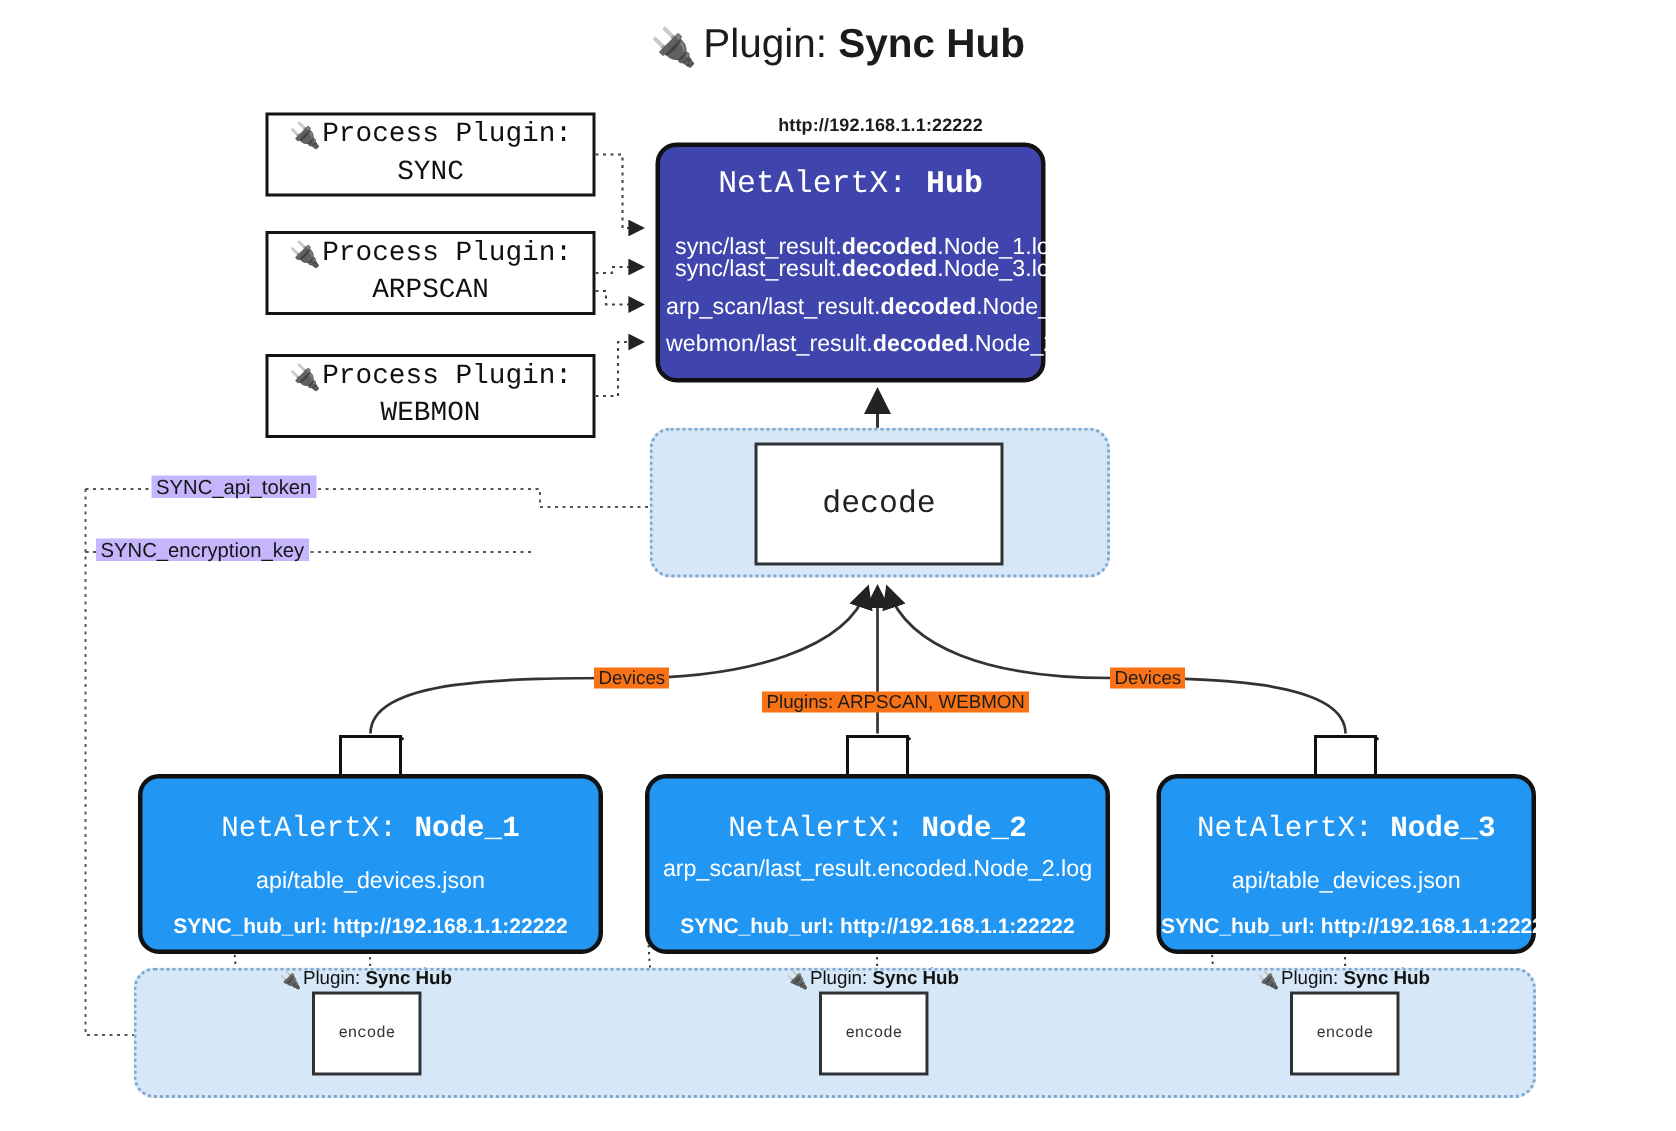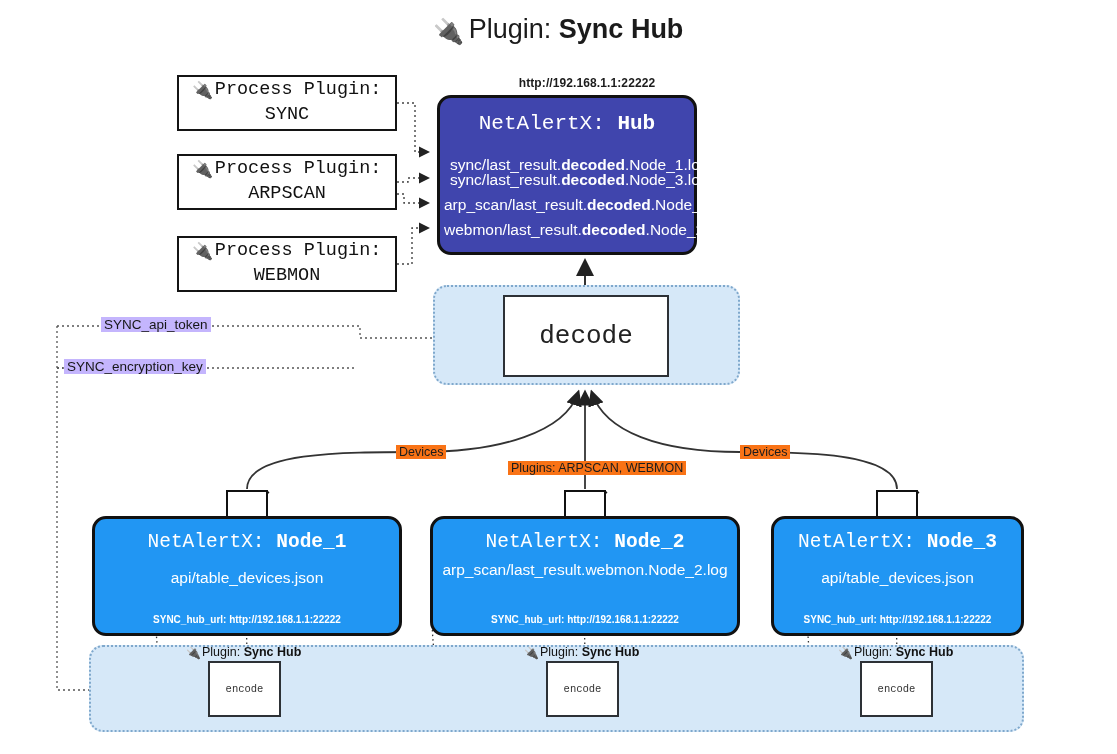--- a/index.html
+++ b/index.html
@@ -32,33 +32,33 @@
           white-space:nowrap;}
   .hublog .b{font-weight:bold;}
   #huburl{left:437px;top:76px;width:300px;text-align:center;font-size:12px;
           font-weight:bold;color:#1c1c1c;letter-spacing:.1px;}
 
   
   #decodeband{left:433px;top:285px;width:307px;height:100px;background:#d6e8f8;
               border:2px dotted #7fa8cc;border-radius:14px;}
   #decodebox{left:503px;top:295px;width:166px;height:82px;background:#fff;
              border:2px solid #2d3136;display:flex;align-items:center;justify-content:center;
-             font-family:"Liberation Mono",monospace;font-size:26px;color:#222;}
+             font-family:"Liberation Mono",monospace;font-size:21px;color:#222;}
 
   
   .edgelab{font-size:12.5px;color:#1c1c1c;background:#f97316;padding:0 3px;white-space:nowrap;}
 
   
   .node{background:#2196f3;border:3px solid #111;border-radius:14px;}
-  .node .ntitle{margin-top:12px;text-align:center;color:#fff;
+  .node .ntitle{margin-top:22px;text-align:center;color:#fff;
                 font-family:"Liberation Mono",monospace;font-size:19.5px;}
   .node .ntitle .b{font-weight:bold;}
   .node .nline{text-align:center;color:#fff;font-size:15.5px;white-space:nowrap;}
   .node .nfoot{position:absolute;left:0;width:100%;bottom:8px;text-align:center;
-               color:#fff;font-size:10px;font-weight:bold;white-space:nowrap;}
+               color:#fff;font-size:14px;font-weight:bold;white-space:nowrap;}
 
   
   #bottomband{left:89px;top:645px;width:935px;height:87px;background:#d6e8f8;
               border:2px dotted #7fa8cc;border-radius:14px;}
   .encbox{background:#fff;border:2px solid #2d3136;width:73px;height:56px;
           display:flex;align-items:center;justify-content:center;
           font-family:"Liberation Mono",monospace;font-size:10.5px;color:#333;}
   .enclabel{font-size:12.5px;color:#111;white-space:nowrap;}
   .enclabel .b{font-weight:bold;}
   .enclabel .plug{font-family:"DejaVu Sans",sans-serif;font-size:12px;vertical-align:-1px;margin-right:1px;}
@@ -187,21 +187,21 @@
     </div>
     <div class="nline" style="margin-top:16px;">api/table_devices.json</div>
     <div class="nfoot">SYNC_hub_url: http://192.168.1.1:22222</div>
   </div>
 
   <div class="abs node" style="left:430px;top:516px;width:310px;height:120px;">
     <div class="ntitle">
       <span>NetAlertX:</span>
       <span class="b">Node_2</span>
     </div>
-    <div class="nline" style="margin-top:8px;">arp_scan/last_result.webmon.Node_2.log</div>
+    <div class="nline" style="margin-top:8px;">arp_scan/last_result.encoded.Node_2.log</div>
     <div class="nfoot">SYNC_hub_url: http://192.168.1.1:22222</div>
   </div>
 
   <div class="abs node" style="left:771px;top:516px;width:253px;height:120px;">
     <div class="ntitle">
       <span>NetAlertX:</span>
       <span class="b">Node_3</span>
     </div>
     <div class="nline" style="margin-top:16px;">api/table_devices.json</div>
     <div class="nfoot">SYNC_hub_url: http://192.168.1.1:22222</div>

